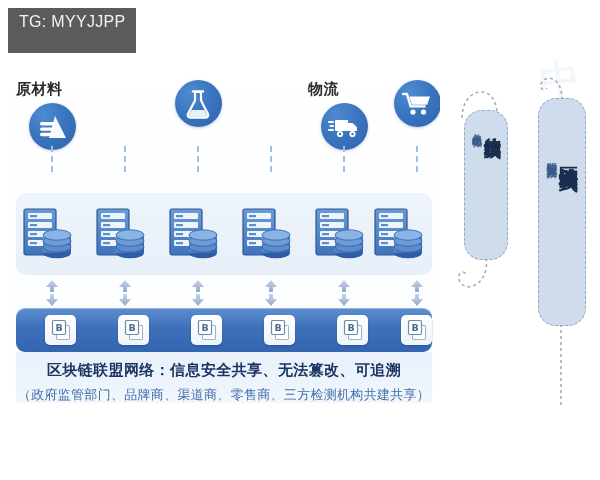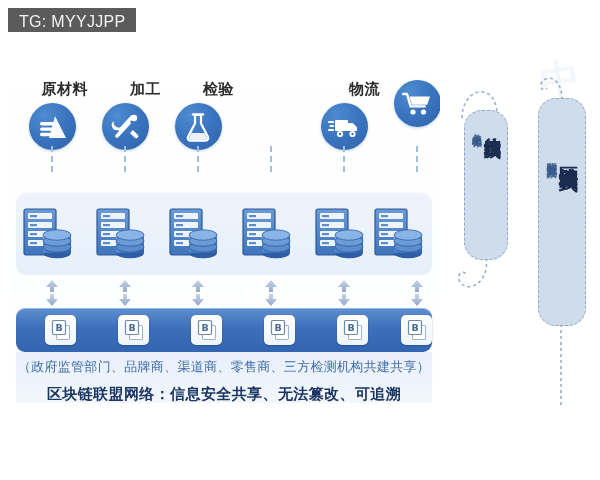--- a/index.html
+++ b/index.html
@@ -12,21 +12,21 @@
 
   
   .wm{position:absolute;color:#e8eef6;font-weight:700;user-select:none;pointer-events:none;}
   .wm-hex{position:absolute;pointer-events:none;opacity:.55;}
 
   
   #tg-badge{
     position:absolute;left:8px;top:8px;
     background:#5b5b5b;color:#f2f2f2;
     font-size:16px;letter-spacing:.3px;
-    padding:5px 11px 1px 11px;
+    padding:5px 11px 22px 11px;
     z-index:40;
   }
   
   #site-badge{
     position:absolute;left:389px;top:436px;
     background:#5b5b5b;color:#f4f4f4;
     font-size:16px;letter-spacing:.2px;
     padding:5px 11px 6px 11px;
     z-index:40;
   }
@@ -34,21 +34,21 @@
   
   #main-card{
     position:absolute;left:8px;top:58px;width:432px;height:345px;
     background:linear-gradient(180deg,#ffffff 0%,#fdfeff 60%,#ffffff 100%);
     border-radius:4px;
     overflow:hidden;
   }
 
   
   #chain-row{position:absolute;left:0;top:22px;width:432px;height:90px;}
-  .chain-node{position:absolute;width:72px;text-align:right;}
+  .chain-node{position:absolute;width:72px;text-align:left;}
   .chain-label{
     font-size:15px;color:#2b2b2b;font-weight:700;letter-spacing:.5px;
     margin-bottom:4px;white-space:nowrap;
   }
   .chain-circle{
     width:47px;height:47px;border-radius:50%;
     margin:0 auto;
     background:radial-gradient(circle at 32% 26%,#4e8bd0 0%,#3a74bf 48%,#2f62ab 100%);
     box-shadow:0 1px 3px rgba(40,80,140,.28);
     display:flex;align-items:center;justify-content:center;
@@ -176,39 +176,22 @@
         <div class="chain-circle">
           <svg width="30" height="28" viewBox="0 0 30 28">
             <path d="M18 3 L29 25 L12 25 Z" fill="#ffffff" opacity=".95"></path>
             <rect x="3" y="9" width="15" height="3.4" rx="1.7" fill="#ffffff"></rect>
             <rect x="3" y="14.4" width="15" height="3.4" rx="1.7" fill="#ffffff"></rect>
             <rect x="3" y="19.8" width="15" height="3.4" rx="1.7" fill="#ffffff"></rect>
           </svg>
         </div>
       </div>
 
-      <div class="chain-node" style="left:81px;">
-        <div class="chain-label">加工</div>
-        <div class="chain-circle">
-          <svg width="30" height="30" viewBox="0 0 30 30">
-            <g stroke="#ffffff" stroke-width="3.6" stroke-linecap="round" fill="none">
-              <path d="M7 24 L19 11"></path>
-            </g>
-            <path d="M4 9 a5 5 0 0 0 7 6 l1.6 1.6 -3 3 L8 18 a5 5 0 0 1 -4-9 z" fill="#ffffff"></path>
-            <g stroke="#ffffff" stroke-width="3.4" stroke-linecap="round" fill="none">
-              <path d="M22 5 L12 16"></path>
-            </g>
-            <path d="M20 21 l5 5 a2.2 2.2 0 0 0 3-3 l-5-5 z" fill="#ffffff"></path>
-            <circle cx="24" cy="6" r="3.2" fill="#ffffff"></circle>
-          </svg>
-        </div>
-      </div>
 
       <div class="chain-node" style="left:154px;">
-        <div class="chain-label">检验</div>
         <div class="chain-circle">
           <svg width="26" height="30" viewBox="0 0 26 30">
             <path d="M10 3 h6 v8.5 l7 13.5 a2.5 2.5 0 0 1 -2.2 3.6 H5.2 A2.5 2.5 0 0 1 3 24.9 L10 11.5 Z" fill="none" stroke="#ffffff" stroke-width="2.2" stroke-linejoin="round"></path>
             <path d="M8 2.4 h10" stroke="#ffffff" stroke-width="2.4" stroke-linecap="round"></path>
             <path d="M6.6 21 h12.8 l2.4 4.4 a1.6 1.6 0 0 1 -1.4 2.4 H5.6 a1.6 1.6 0 0 1 -1.4 -2.4 Z" fill="#ffffff" opacity=".9"></path>
           </svg>
         </div>
       </div>
 
 
@@ -573,22 +556,22 @@
 <svg width="22" height="22" viewBox="0 0 22 22">
   <rect x="6.5" y="6.5" width="13" height="14" rx="1.2" fill="#ffffff" stroke="#9bb3cd" stroke-width="1.1"></rect>
   <rect x="2.5" y="1.5" width="13" height="14" rx="1.2" fill="#ffffff" stroke="#6f89a8" stroke-width="1.2"></rect>
   <text x="9" y="12.2" font-family="DejaVu Sans, sans-serif" font-size="9.5" font-weight="700" fill="#4a6party" text-anchor="middle" style="fill:#4a6d96">B</text>
   <path d="M9 3.2 V13.5 M7.4 3.2 V13.5" stroke="#4a6d96" stroke-width="1" opacity="0"></path>
 </svg>
         </div>
     </div>
 
     <div id="caption">
+      <div id="caption-main">区块链联盟网络：信息安全共享、无法篡改、可追溯</div>
       <div id="caption-sub">（政府监管部门、品牌商、渠道商、零售商、三方检测机构共建共享）</div>
-      <div id="caption-main">区块链联盟网络：信息安全共享、无法篡改、可追溯</div>
     </div>
   </div>
 
   <svg class="conn" style="left:452px;top:76px;" width="60" height="44">
     <path d="M10 42 C10 14 38 6 44 30 C47 41 40 44 38 38" fill="none" stroke="#9aaec6" stroke-width="1.6" stroke-dasharray="3 3"></path>
   </svg>
   <svg class="conn" style="left:452px;top:256px;" width="60" height="42">
     <path d="M34 2 C38 26 16 38 8 26 C4 19 10 13 14 18" fill="none" stroke="#9aaec6" stroke-width="1.6" stroke-dasharray="3 3"></path>
   </svg>
   <svg class="conn" style="left:528px;top:68px;" width="56" height="34">

